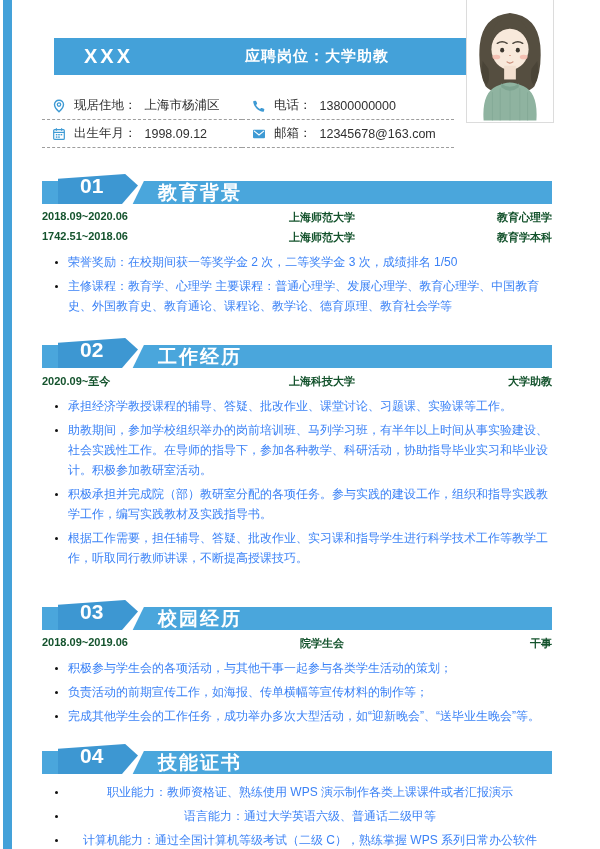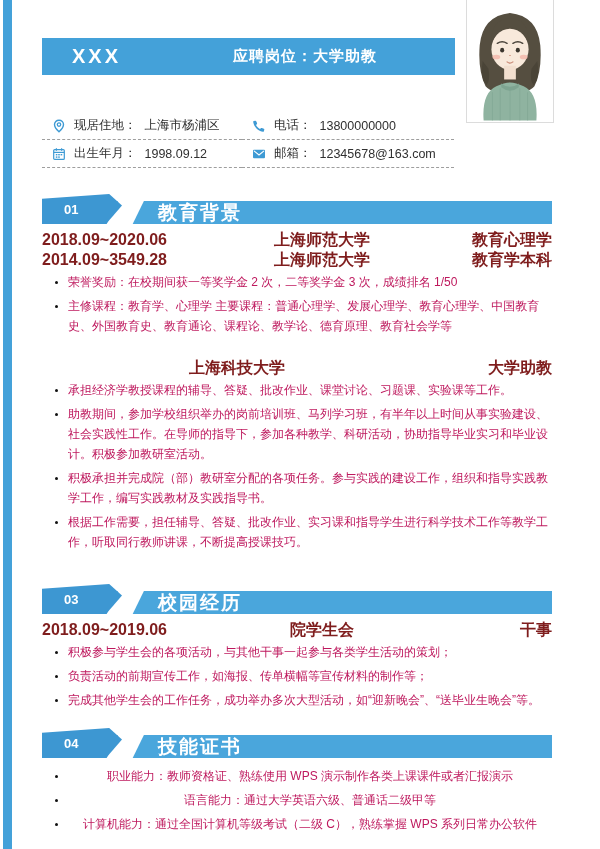--- a/index.html
+++ b/index.html
@@ -6,55 +6,55 @@
   body{
     width:600px;height:849px;background:#ffffff;
     font-family:"Liberation Sans","DejaVu Sans",sans-serif;
     color:#3b3b3b;overflow:hidden;position:relative;
   }
   .leftbar{position:absolute;left:3px;top:0;width:9px;height:849px;background:#44A1D9;}
   .content{position:absolute;left:42px;top:0;width:510px;}
 
   
   .top-banner{margin-top:38px;width:413px;height:37px;background:#44A1D9;
-    display:flex;align-items:center;color:#fff;}
+    display:flex;align-items:center;color:#fff;margin-left:12px;}
   .name{margin-left:30px;font-size:20px;font-weight:bold;letter-spacing:3px;}
   .position{margin-left:112px;font-size:15px;font-weight:bold;letter-spacing:1px;}
 
   .photo{position:absolute;left:424px;top:-10px;width:88px;height:133px;
     border:1px solid #dcdcdc;background:#fff;box-sizing:border-box;}
   .photo svg{display:block;width:100%;height:100%;}
 
   
-  .contact{margin-top:37px;width:412px;display:grid;grid-template-columns:200px 1fr;}
+  .contact{margin-top:17px;width:412px;display:grid;grid-template-columns:200px 1fr;}
   .ccell{display:flex;align-items:center;gap:8px;height:27px;
     border-bottom:1px dashed #9e9e9e;font-size:12.5px;color:#303030;}
   .ccell .cicon{width:14px;height:14px;flex:0 0 14px;display:flex;align-items:center;justify-content:center;margin-left:10px;}
   .ccell svg{width:14px;height:14px;}
 
   
   .sec-header{position:relative;height:30px;width:510px;}
   .sec-bar{position:absolute;left:0;top:7px;width:510px;height:23px;background:#4AA6DC;}
   .sec-notch{position:absolute;left:72px;top:0;width:26px;height:30px;background:#fff;transform:skewX(-26deg);}
-  .sec-tab{position:absolute;left:0;top:0;width:80px;height:30px;background:#3D97D2;
+  .sec-tab{position:absolute;left:16px;top:0;width:80px;height:30px;background:#3D97D2;
     clip-path:polygon(0 16%,84% 0,100% 38%,80% 100%,0 100%);
-    display:flex;align-items:center;color:#fff;font-size:13px;font-weight:bold;}
+    display:flex;align-items:flex-start;color:#fff;font-size:21px;font-weight:bold;}
   .sec-tab span{margin-left:22px;}
   .sec-title{position:absolute;left:116px;top:7px;height:23px;display:flex;align-items:center;
     color:#fff;font-size:19px;font-weight:bold;letter-spacing:2px;}
 
   
   .sec1{margin-top:26px;} .sec2{margin-top:22px;} .sec3{margin-top:32px;} .sec4{margin-top:18px;}
-  .xrow{display:flex;align-items:center;font-size:16px;font-weight:bold;color:#7f1d1d;height:20px;}
+  .xrow{display:flex;font-size:11px;font-weight:bold;color:#14532d;height:20px;}
   .rows{margin-top:6px;}
   .xrow .period{width:170px;}
   .xrow .org{flex:1;text-align:center;}
   .xrow .role{width:120px;text-align:right;}
   ul.bullets{margin:2px 0 0 0;padding:0 0 0 26px;}
-  ul.bullets li{font-size:12px;line-height:20px;margin-bottom:4px;color:#be185d;}
+  ul.bullets li{font-size:12px;line-height:20px;margin-bottom:4px;color:#3b82f6;}
   ul.bullets li::marker{color:#111;font-size:10px;}
 </style>
 </head>
 <body>
 
 <div class="leftbar"></div>
 
 <div class="content">
 
   <div class="top-banner">
@@ -142,34 +142,43 @@
         </div>
       <div class="sec-title">教育背景</div>
     </div>
     <div class="rows">
       <div class="xrow">
         <span class="period">2018.09~2020.06</span>
         <span class="org">上海师范大学</span>
         <span class="role">教育心理学</span>
       </div>
       <div class="xrow">
-        <span class="period">2014.09~3549.28</span>
+        <span class="period">1742.51~2018.06</span>
         <span class="org">上海师范大学</span>
         <span class="role">教育学本科</span>
       </div>
     </div>
     <ul class="bullets">
       <li>荣誉奖励：在校期间获一等奖学金 2 次，二等奖学金 3 次，成绩排名 1/50</li>
       <li>主修课程：教育学、心理学 主要课程：普通心理学、发展心理学、教育心理学、中国教育史、外国教育史、教育通论、课程论、教学论、德育原理、教育社会学等</li>
     </ul>
   </section>
 
   <section class="sec2">
+    <div class="sec-header">
+      <div class="sec-bar"></div>
+      <div class="sec-notch"></div>
+      <div class="sec-tab">
+          <span>02</span>
+        </div>
+      <div class="sec-title">工作经历</div>
+    </div>
     <div class="rows">
       <div class="xrow">
+        <span class="period">2020.09~至今</span>
         <span class="org">上海科技大学</span>
         <span class="role">大学助教</span>
       </div>
     </div>
     <ul class="bullets">
       <li>承担经济学教授课程的辅导、答疑、批改作业、课堂讨论、习题课、实验课等工作。</li>
       <li>助教期间，参加学校组织举办的岗前培训班、马列学习班，有半年以上时间从事实验建设、社会实践性工作。在导师的指导下，参加各种教学、科研活动，协助指导毕业实习和毕业设计。积极参加教研室活动。</li>
       <li>积极承担并完成院（部）教研室分配的各项任务。参与实践的建设工作，组织和指导实践教学工作，编写实践教材及实践指导书。</li>
       <li>根据工作需要，担任辅导、答疑、批改作业、实习课和指导学生进行科学技术工作等教学工作，听取同行教师讲课，不断提高授课技巧。</li>
     </ul>

